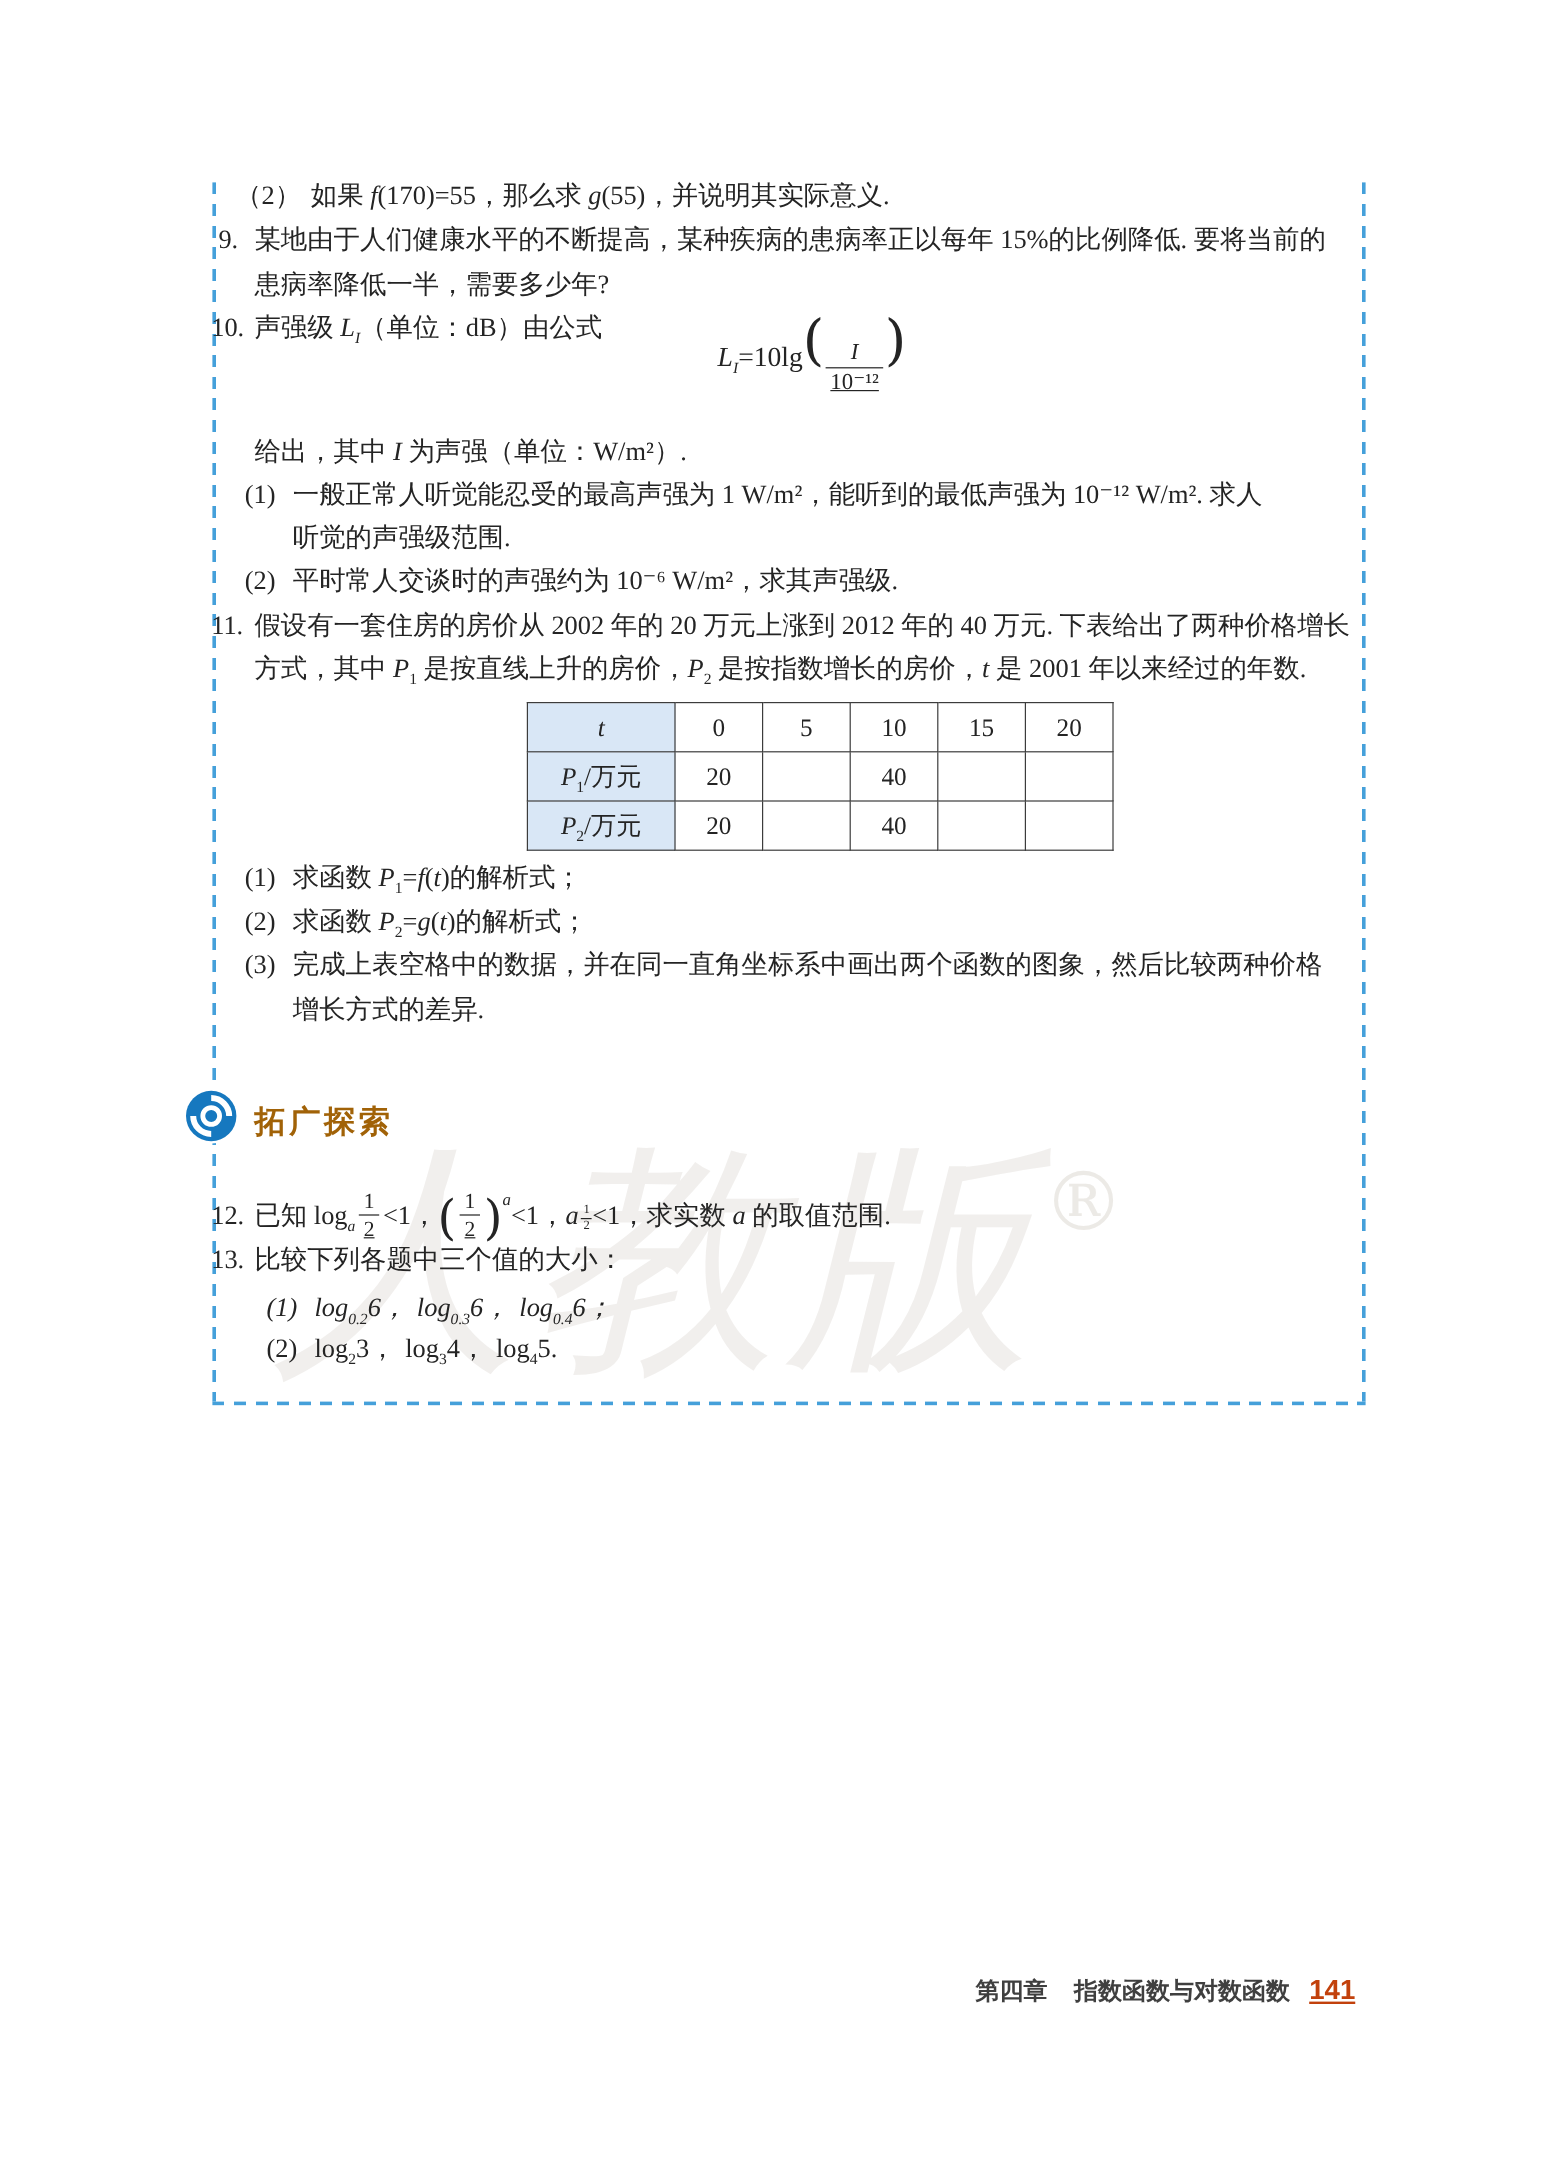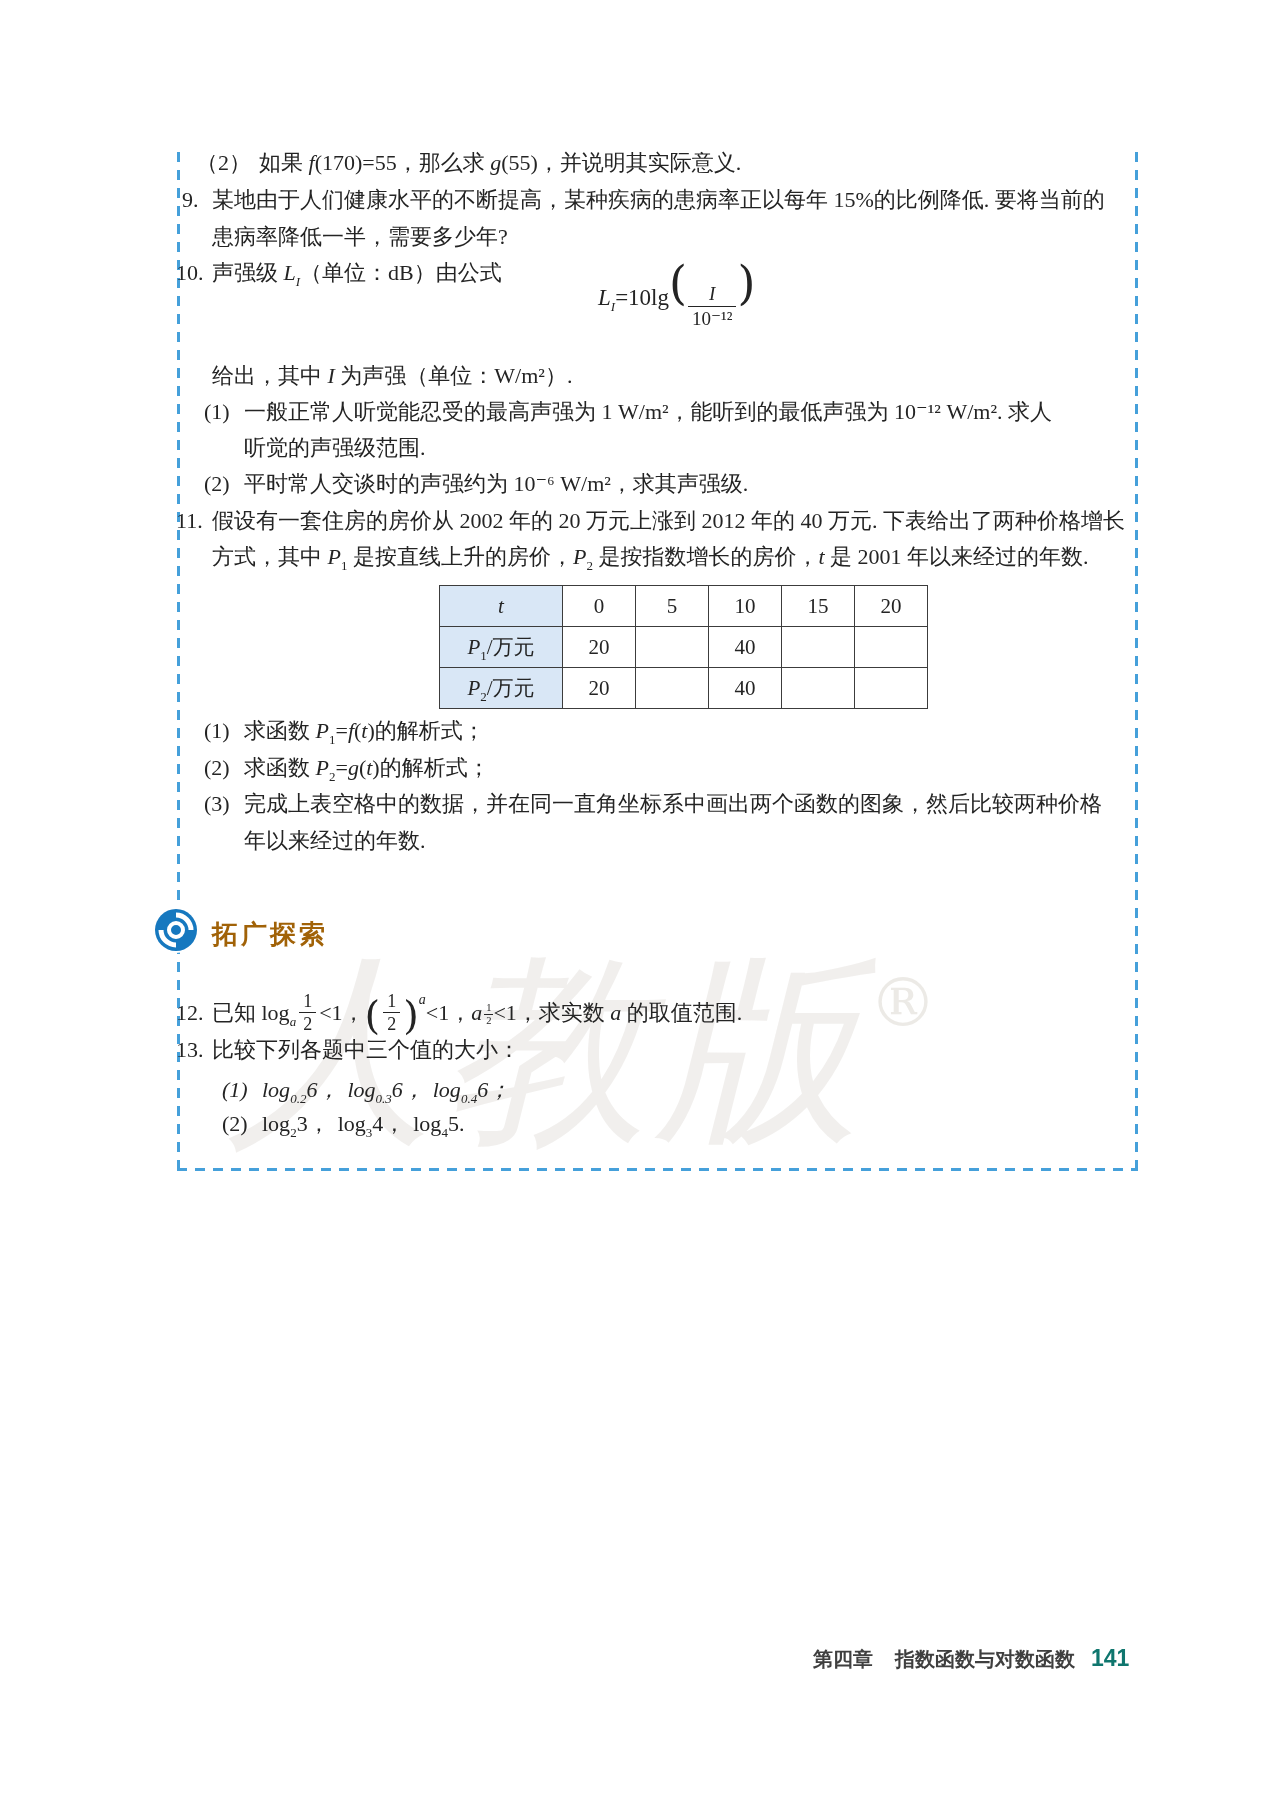--- a/index.html
+++ b/index.html
@@ -23,21 +23,21 @@
   .mkw {margin-right:8px;}
   .it {font-style:italic;}
   i {font-style:italic;}
   sub.bsub {font-size:13px; vertical-align:-6px; line-height:0;}
   sup.hisup {font-size:14px; vertical-align:16px; line-height:0;}
 
   
   .frac {display:inline-flex; flex-direction:column; align-items:center; font-size:18px;
          line-height:1.15; vertical-align:middle; margin:0 3px; transform:translateY(-2px);}
   .frac .fnum {padding:0 2px 1px 2px;}
-  .frac .fden {border-top:1.6px solid #242424; padding:1px 4px 0 4px;}
+  .frac .fden {border-top:1.6px solid #242424; padding:1px 4px 0 4px;text-decoration:underline;}
   .mfrac {display:inline-flex; flex-direction:column; align-items:center; font-size:10.5px;
           line-height:1.15; vertical-align:9px; margin-left:2px;}
   .mfrac .fnum {padding:0 1px;}
   .mfrac .fden {border-top:1px solid #242424; padding:0 2px;}
 
   
   .formula {display:flex; align-items:flex-start; height:60px; font-size:23px;}
   .formula .frac {font-size:19px; transform:none; margin:0 1px;}
   .bp {font-size:46px; font-weight:400; line-height:0; font-family:"DejaVu Serif",serif;}
   .bp2 {font-size:40px; font-weight:400; line-height:0; vertical-align:middle; font-family:"DejaVu Serif",serif;}
@@ -57,21 +57,21 @@
   
   .watermark {position:absolute; left:230px; top:948px; z-index:2; font-size:205px; line-height:1;
               font-style:italic; font-family:"DejaVu Serif",serif; color:rgba(168,158,140,0.16);
               letter-spacing:8px; white-space:nowrap;}
   .watermark .reg {font-size:68px; vertical-align:95px; letter-spacing:0; color:rgba(168,158,140,0.22);}
 
   
   .footer {position:absolute; left:813px; top:1645px; z-index:3; display:flex; align-items:baseline;
            font-family:"Liberation Sans","DejaVu Sans",sans-serif; font-weight:700; font-size:20px; color:#3f3f3f;}
   .footer .chap {margin-right:22px;}
-  .footer .pg {margin-left:16px; font-size:23px; color:#0f766e;}
+  .footer .pg {margin-left:16px; font-size:23px; color:#c2410c;text-decoration:underline;}
 </style>
 </head>
 <body>
 
 <div class="page">
 
   <div class="watermark">
     <span>人教版</span><span class="reg">®</span>
   </div>
 
@@ -156,21 +156,21 @@
   <div class="ln" style="left:204px; top:716px;">
     <span class="mk3">(1)</span><span>求函数 </span><i>P</i><sub class="bsub">1</sub><span>=</span><i>f</i><span>(</span><i>t</i><span>)的解析式；</span>
   </div>
   <div class="ln" style="left:204px; top:753px;">
     <span class="mk3">(2)</span><span>求函数 </span><i>P</i><sub class="bsub">2</sub><span>=</span><i>g</i><span>(</span><i>t</i><span>)的解析式；</span>
   </div>
   <div class="ln" style="left:204px; top:789px;">
     <span class="mk3">(3)</span><span>完成上表空格中的数据，并在同一直角坐标系中画出两个函数的图象，然后比较两种价格</span>
   </div>
   <div class="ln" style="left:244px; top:826px;">
-    <span>年以来经过的年数.</span>
+    <span>增长方式的差异.</span>
   </div>
 
   <span class="section-icon">
     <svg width="48" height="48" viewBox="0 0 48 48">
       <circle cx="24" cy="24" r="23" fill="#ffffff"></circle>
       <circle cx="24" cy="24" r="21" fill="#1678bf"></circle>
       <path d="M24 9 a15 15 0 0 1 15 15" stroke="#ffffff" stroke-width="5" fill="none"></path>
       <path d="M24 39 a15 15 0 0 1 -15 -15" stroke="#ffffff" stroke-width="5" fill="none"></path>
       <circle cx="24" cy="24" r="7" fill="none" stroke="#ffffff" stroke-width="4"></circle>
     </svg>

